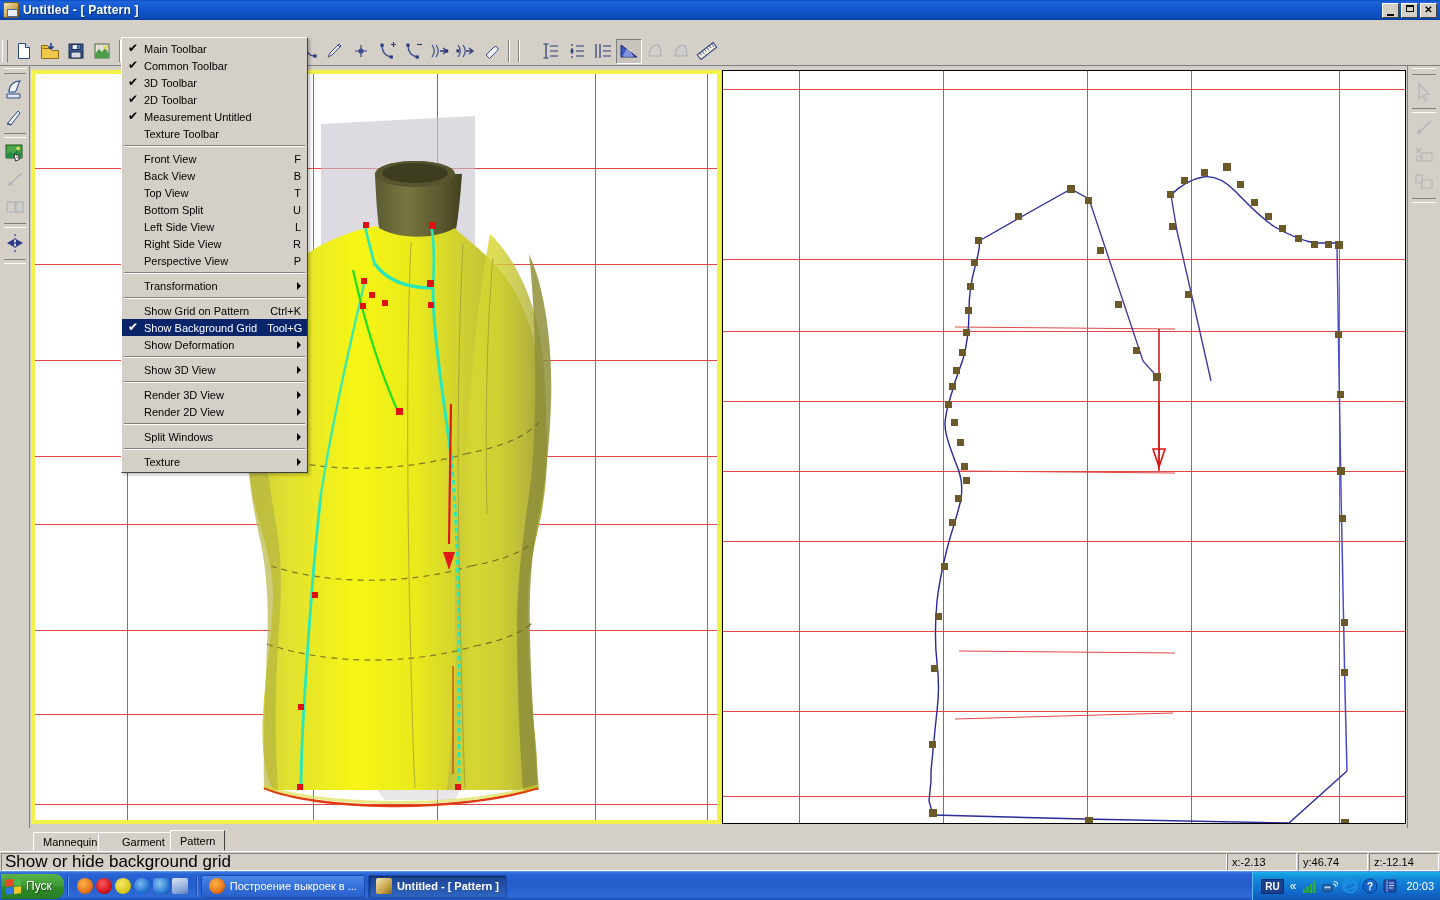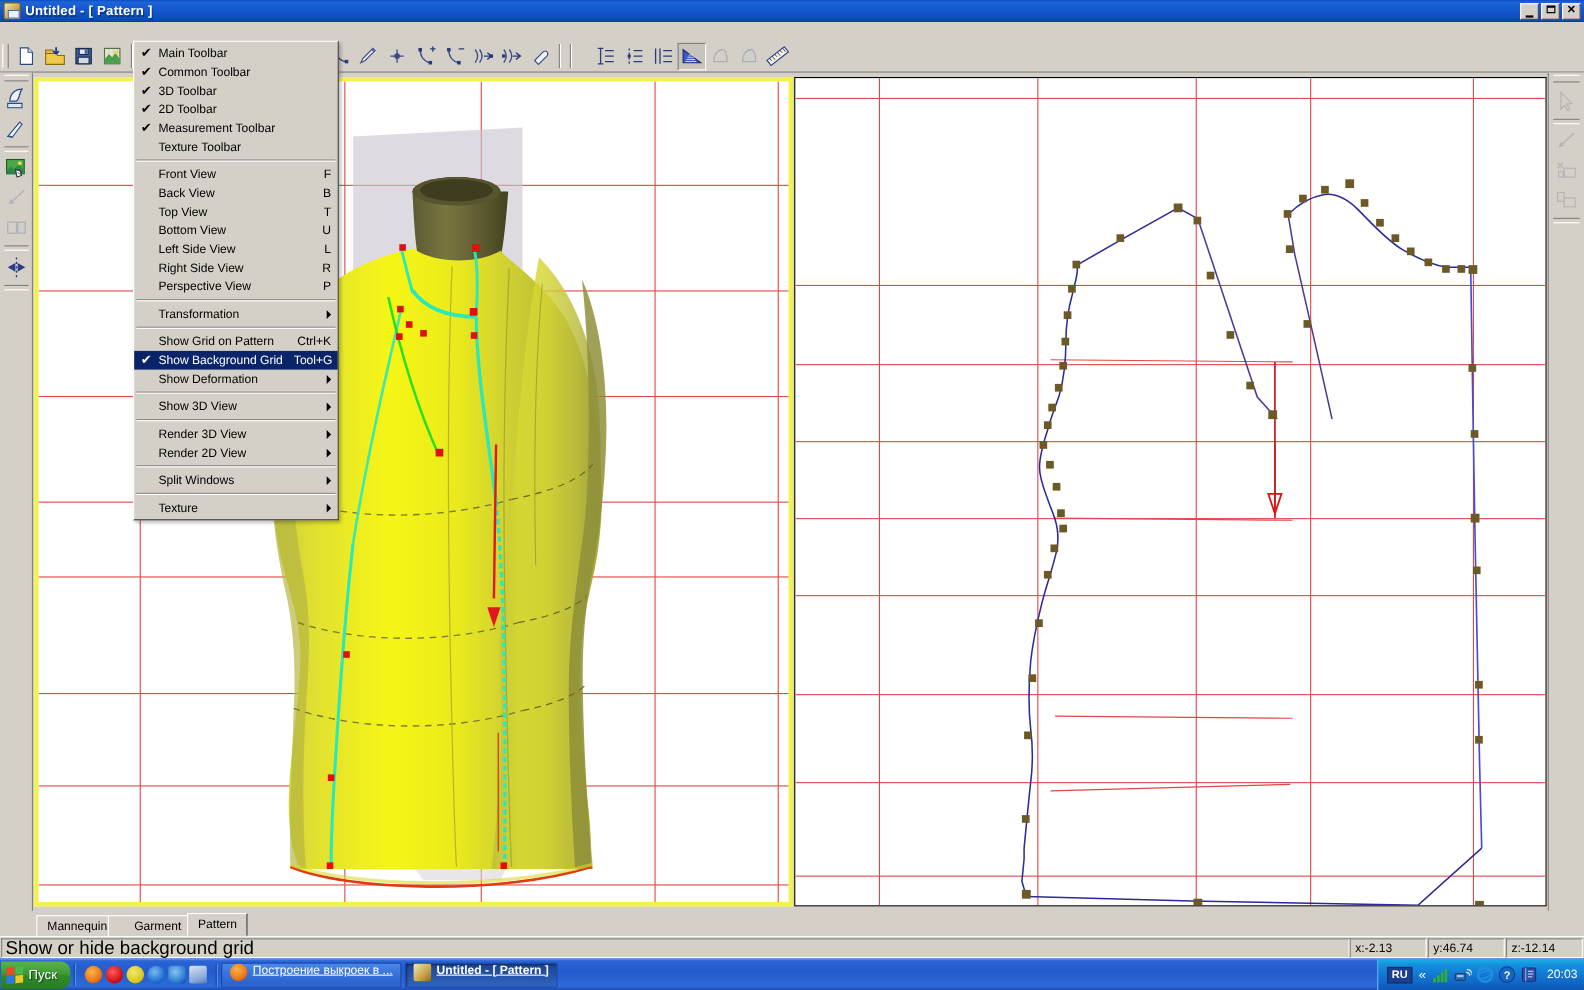--- a/index.html
+++ b/index.html
@@ -205,27 +205,26 @@
     gap: 1px; transform: skewY(-6deg);
   }
   .startflag i { display:block; }
   .qlaunch {
     display:flex; align-items:center; gap: 3px; padding: 0 5px; height: 25px; flex:none;
   }
   .qsep { width:0; border-left:1px solid #1a44a0; border-right:1px solid #5f95ee; height:20px; margin:0 3px; flex:none;}
   .qicon { width:16px;height:16px;border-radius:50%; flex:none; }
   .taskbtn {
     height: 23px; margin-right: 3px; padding: 0 7px;
-    display: flex; gap: 5px;
+    display: flex; align-items: center; gap: 5px;
     font-size: 11px; color: #fff;
     background: linear-gradient(180deg,#4a87e6 0%,#3570dc 50%,#2a60ca 100%);
     border: 1px solid #1c4bb0; border-radius: 2px;
     max-width: 180px; overflow: hidden; white-space: nowrap;
     flex: none;
-    text-decoration: underline;
   }
   .taskbtn.active {
     background: linear-gradient(180deg,#1c4391 0%,#2553a8 50%,#2f66c2 100%);
     font-weight: bold;
     box-shadow: inset 1px 1px 2px rgba(0,0,0,.45);
   }
   .tray {
     margin-left: auto; height: 29px; display: flex; align-items: center; gap: 4px;
     padding: 0 6px 0 8px;
     background: linear-gradient(180deg,#19b0e8 0%,#148ddd 20%,#1270cf 60%,#0d55b4 100%);
@@ -814,42 +813,42 @@
     <div class="mi">
         <span class="chk">✔</span>
         <span class="lbl">3D Toolbar</span>
       </div>
     <div class="mi">
         <span class="chk">✔</span>
         <span class="lbl">2D Toolbar</span>
       </div>
     <div class="mi">
         <span class="chk">✔</span>
-        <span class="lbl">Measurement Toolbar</span>
+        <span class="lbl">Measurement Untitled</span>
       </div>
     <div class="mi">
         <span class="lbl">Texture Toolbar</span>
       </div>
 
     <div class="msep"></div>
 
     <div class="mi">
         <span class="lbl">Front View</span>
         <span class="acc">F</span>
       </div>
     <div class="mi">
         <span class="lbl">Back View</span>
         <span class="acc">B</span>
       </div>
     <div class="mi">
         <span class="lbl">Top View</span>
         <span class="acc">T</span>
       </div>
     <div class="mi">
-        <span class="lbl">Bottom View</span>
+        <span class="lbl">Bottom Split</span>
         <span class="acc">U</span>
       </div>
     <div class="mi">
         <span class="lbl">Left Side View</span>
         <span class="acc">L</span>
       </div>
     <div class="mi">
         <span class="lbl">Right Side View</span>
         <span class="acc">R</span>
       </div>

